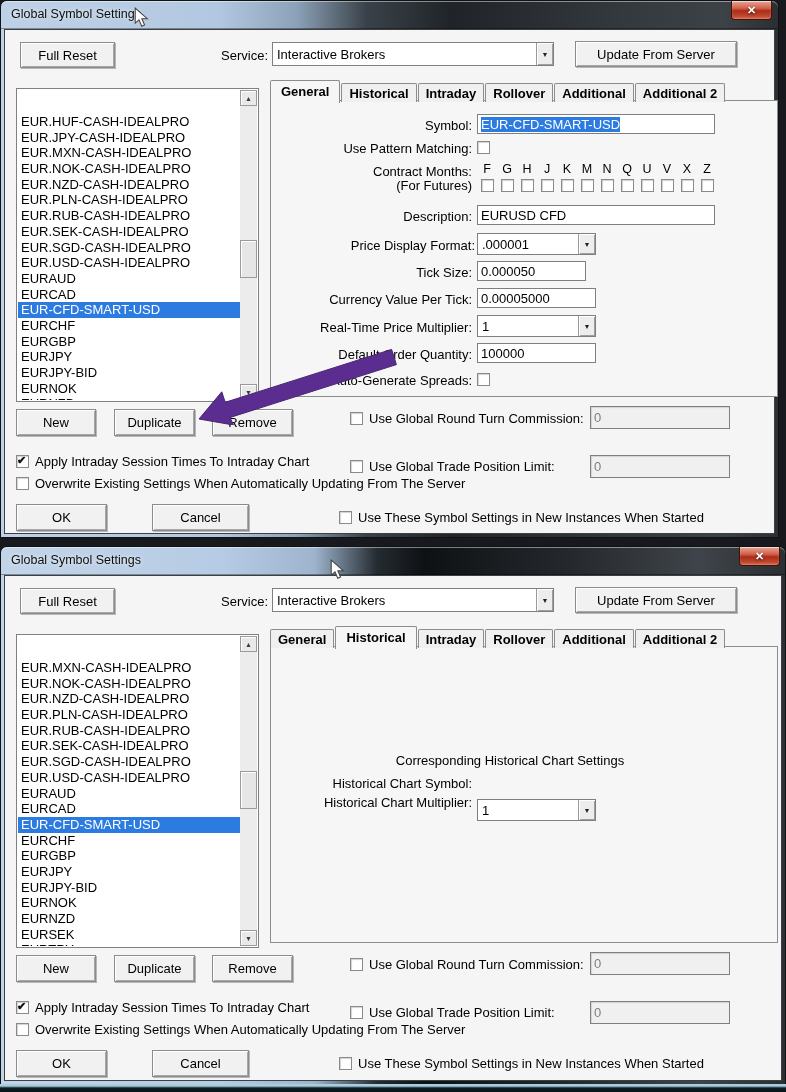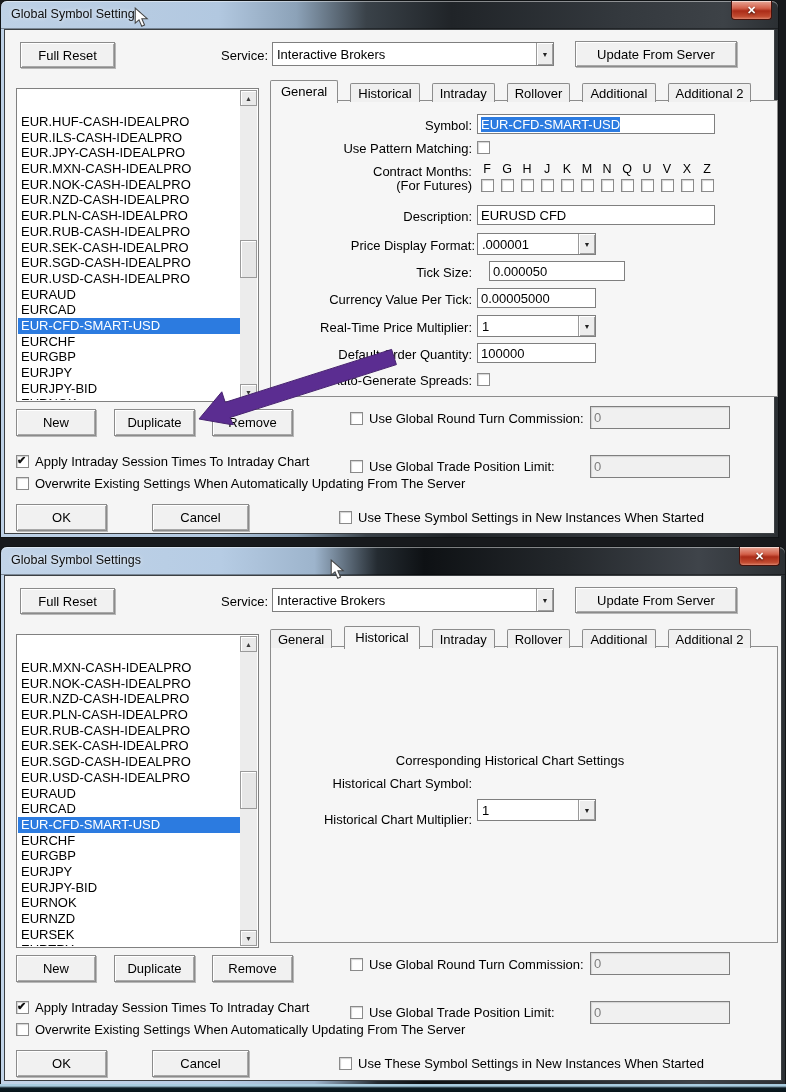--- a/index.html
+++ b/index.html
@@ -61,21 +61,21 @@
   .sb-btn { position:absolute; left:0; width:17px; height:16px; background:#e9e9e9; border:1px solid #9a9a9a;
     box-shadow:inset 1px 1px 0 #fff; display:flex; align-items:center; justify-content:center;
     font-size:7px; color:#3a3a3a; }
   .sb-btn.up { top:0; } .sb-btn.down { bottom:0; }
   .sb-thumb { position:absolute; left:0; width:17px; height:38px; background:#e6e6e6;
     border:1px solid #9a9a9a; box-shadow:inset 1px 1px 0 #fff; }
 
   
   .tabstrip { position:absolute; display:flex; align-items:flex-end; height:22px; z-index:4; }
   .tab { background:#f0f0f0; border:1px solid #8c8c8c; border-bottom:none; border-radius:2px 2px 0 0;
-    padding:2px 7px; font-size:13px; margin-right:12px; height:19px; line-height:15px; position:relative; }
+    padding:2px 7px; font-size:13px; margin-right:1px; height:19px; line-height:15px; position:relative;font-weight:bold; }
   .tab.selected { background:#f6f6f6; padding:3px 10px; height:23px; margin-bottom:-1px; z-index:6; }
   .panel { position:absolute; background:#f6f6f6; border:1px solid #8c8c8c; z-index:1; }
 
   .months { position:absolute; display:flex; z-index:2; }
   .ml { width:20px; text-align:center; font-size:12.5px; }
   .mcb { width:13px; height:13px; margin:0 3.5px; background:#fff; border:1px solid #8a8a8a;
     box-shadow:inset 1px 1px 1px rgba(0,0,0,.18); }
 
   .hdr-center { position:absolute; text-align:center; font-size:13px; z-index:2; }
   .z2 { z-index:2; }
@@ -97,21 +97,20 @@
     <div class="rlbl" style="left:177px;top:18px;width:86px;">Service:</div>
     <div class="combo" style="left:267px;top:12px;width:282px;height:24px;">
       <span class="combo-text">Interactive Brokers</span>
       <span class="combo-btn">▼</span>
     </div>
     <button class="btn" style="left:570px;top:11px;width:162px;height:26px;">Update From Server</button>
 
     <div class="listbox" style="left:11px;top:58px;width:243px;height:314px;">
       <div class="list-items">
           <div class="list-item">EUR.HUF-CASH-IDEALPRO</div>
-          <div class="list-item">EUR.ILS-CASH-IDEALPRO</div>
           <div class="list-item">EUR.JPY-CASH-IDEALPRO</div>
           <div class="list-item">EUR.MXN-CASH-IDEALPRO</div>
           <div class="list-item">EUR.NOK-CASH-IDEALPRO</div>
           <div class="list-item">EUR.NZD-CASH-IDEALPRO</div>
           <div class="list-item">EUR.PLN-CASH-IDEALPRO</div>
           <div class="list-item">EUR.RUB-CASH-IDEALPRO</div>
           <div class="list-item">EUR.SEK-CASH-IDEALPRO</div>
           <div class="list-item">EUR.SGD-CASH-IDEALPRO</div>
           <div class="list-item">EUR.USD-CASH-IDEALPRO</div>
           <div class="list-item">EURAUD</div>
@@ -185,21 +184,21 @@
       <span>EURUSD CFD</span>
     </div>
 
     <div class="rlbl z2" style="left:248px;top:208px;width:222px;">Price Display Format:</div>
     <div class="combo z2" style="left:472px;top:203px;width:119px;height:22px;">
       <span class="combo-text">.000001</span>
       <span class="combo-btn">▼</span>
     </div>
 
     <div class="rlbl z2" style="left:245px;top:235px;width:222px;">Tick Size:</div>
-    <div class="field z2" style="left:484px;top:231px;width:136px;height:20px;text-align:center;">
+    <div class="field z2" style="left:472px;top:231px;width:109px;height:20px;text-align:center;">
       <span>0.000050</span>
     </div>
 
     <div class="rlbl z2" style="left:245px;top:262px;width:222px;">Currency Value Per Tick:</div>
     <div class="field z2" style="left:472px;top:258px;width:119px;height:20px;">
       <span>0.00005000</span>
     </div>
 
     <div class="rlbl z2" style="left:245px;top:290px;width:222px;">Real-Time Price Multiplier:</div>
     <div class="combo z2" style="left:472px;top:285px;width:119px;height:22px;">
@@ -314,21 +313,21 @@
         <div class="tab">Rollover</div>
         <div class="tab">Additional</div>
         <div class="tab">Additional 2</div>
       </div>
     <div class="panel" style="left:265px;top:70px;width:508px;height:297px;"></div>
 
     <div class="hdr-center" style="left:265px;top:177px;width:480px;">Corresponding Historical Chart Settings</div>
 
     <div class="rlbl z2" style="left:245px;top:200px;width:222px;">Historical Chart Symbol:</div>
 
-    <div class="rlbl z2" style="left:245px;top:236px;width:222px;">Historical Chart Multiplier:</div>
+    <div class="rlbl z2" style="left:245px;top:219px;width:222px;">Historical Chart Multiplier:</div>
     <div class="combo z2" style="left:472px;top:223px;width:119px;height:22px;">
       <span class="combo-text">1</span>
       <span class="combo-btn">▼</span>
     </div>
 
     <button class="btn" style="left:11px;top:379px;width:80px;height:27px;">New</button>
     <button class="btn" style="left:109px;top:379px;width:81px;height:27px;">Duplicate</button>
     <button class="btn" style="left:207px;top:379px;width:81px;height:27px;">Remove</button>
 
     <div class="cbrow" style="left:345px;top:381px;">

